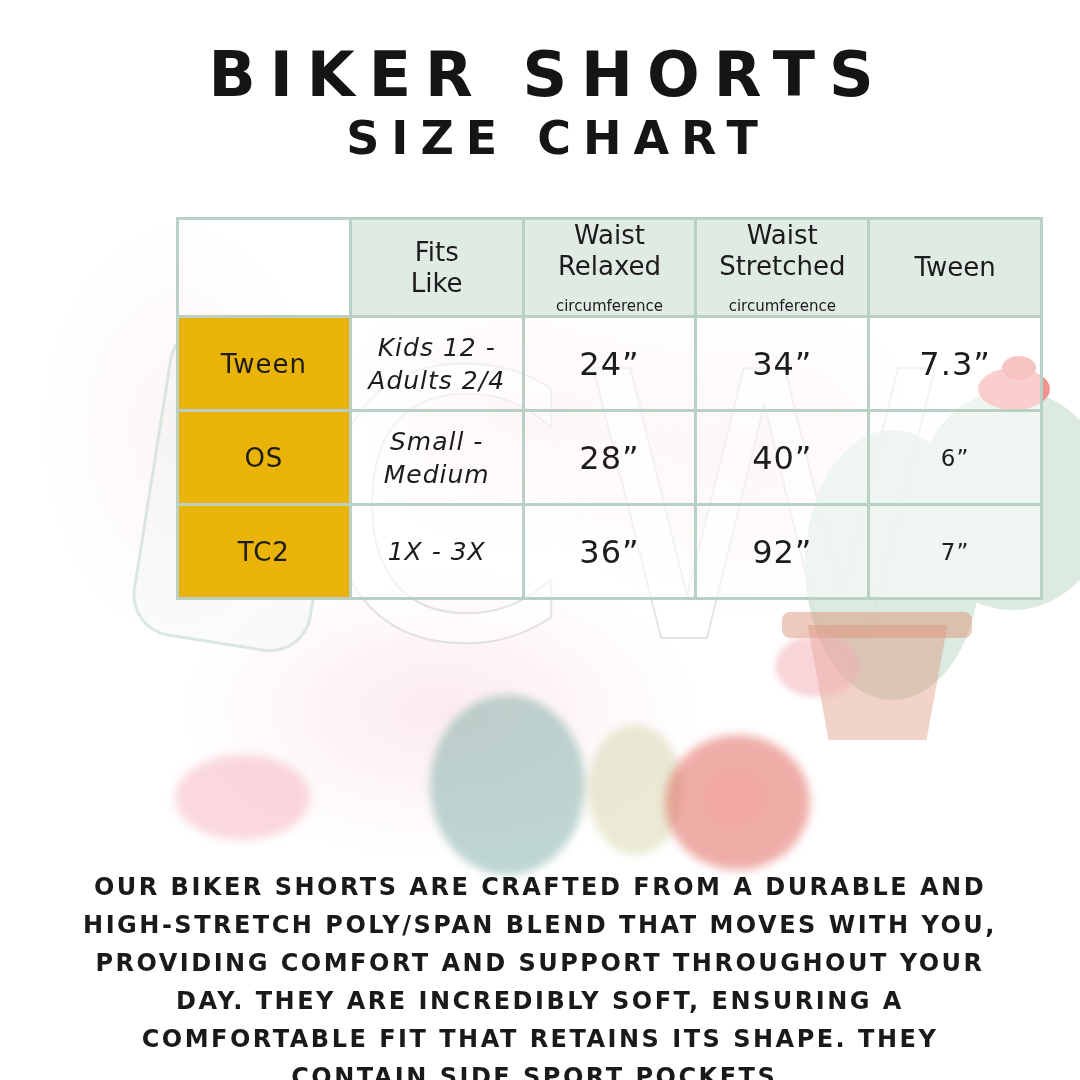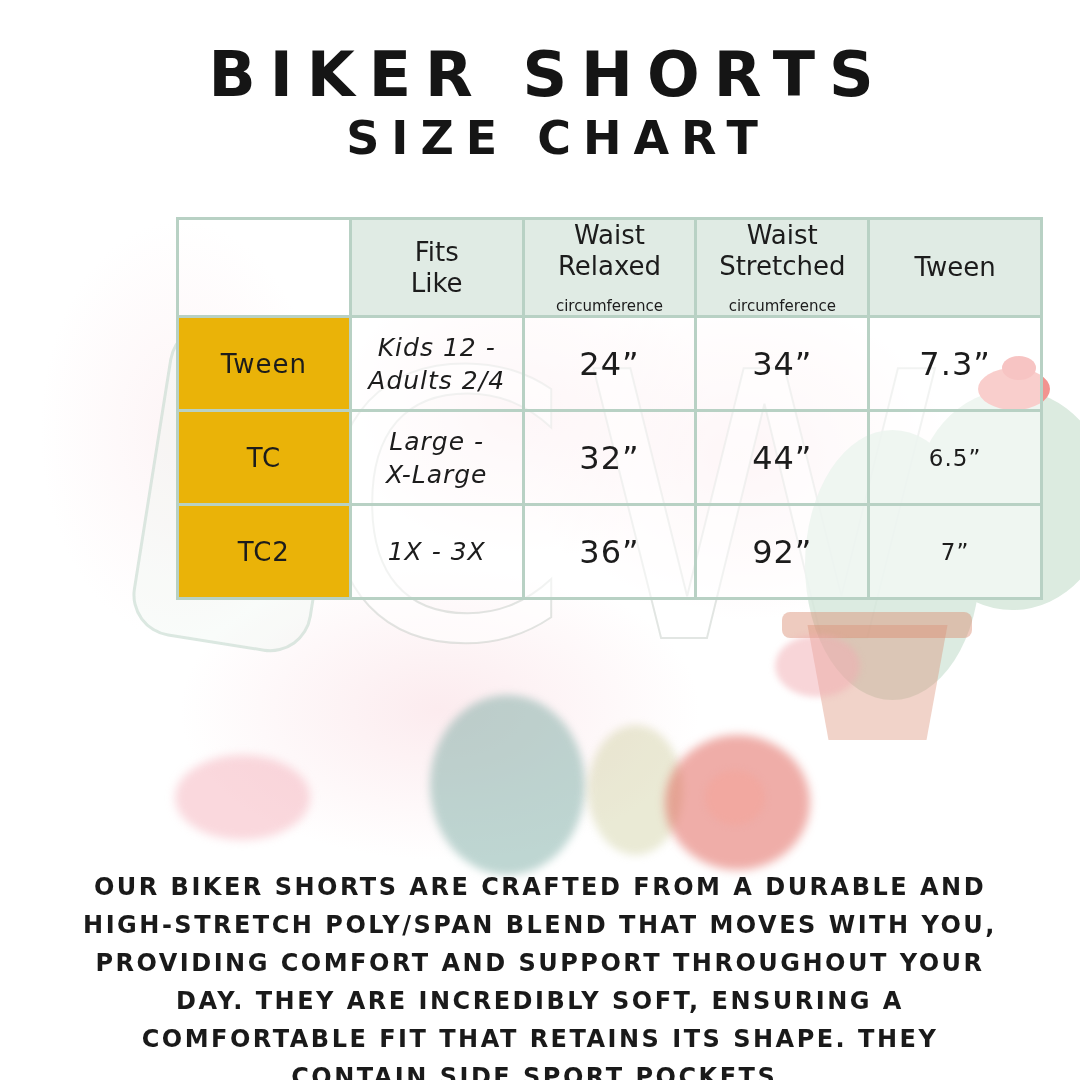--- a/index.html
+++ b/index.html
@@ -132,29 +132,29 @@
 
     <tr class="datarow">
       <th class="rowlabel">Tween</th>
       <td class="datacell fits">Kids 12 -
 Adults 2/4</td>
       <td class="datacell num">24”</td>
       <td class="datacell num">34”</td>
       <td class="datacell num">7.3”</td>
     </tr>
 
+    <tr class="datarow">
+      <th class="rowlabel">OS</th>
+      <td class="datacell fits">Small -
+Medium</td>
+      <td class="datacell num">28”</td>
+      <td class="datacell num">40”</td>
+      <td class="datacell num-sm">6”</td>
+    </tr>
 
-    <tr class="datarow">
-      <th class="rowlabel">TC</th>
-      <td class="datacell fits">Large -
-X-Large</td>
-      <td class="datacell num">32”</td>
-      <td class="datacell num">44”</td>
-      <td class="datacell num-sm">6.5”</td>
-    </tr>
 
     <tr class="datarow">
       <th class="rowlabel">TC2</th>
       <td class="datacell fits">1X - 3X</td>
       <td class="datacell num">36”</td>
       <td class="datacell num">92”</td>
       <td class="datacell num-sm">7”</td>
     </tr>
 
   </tbody>

